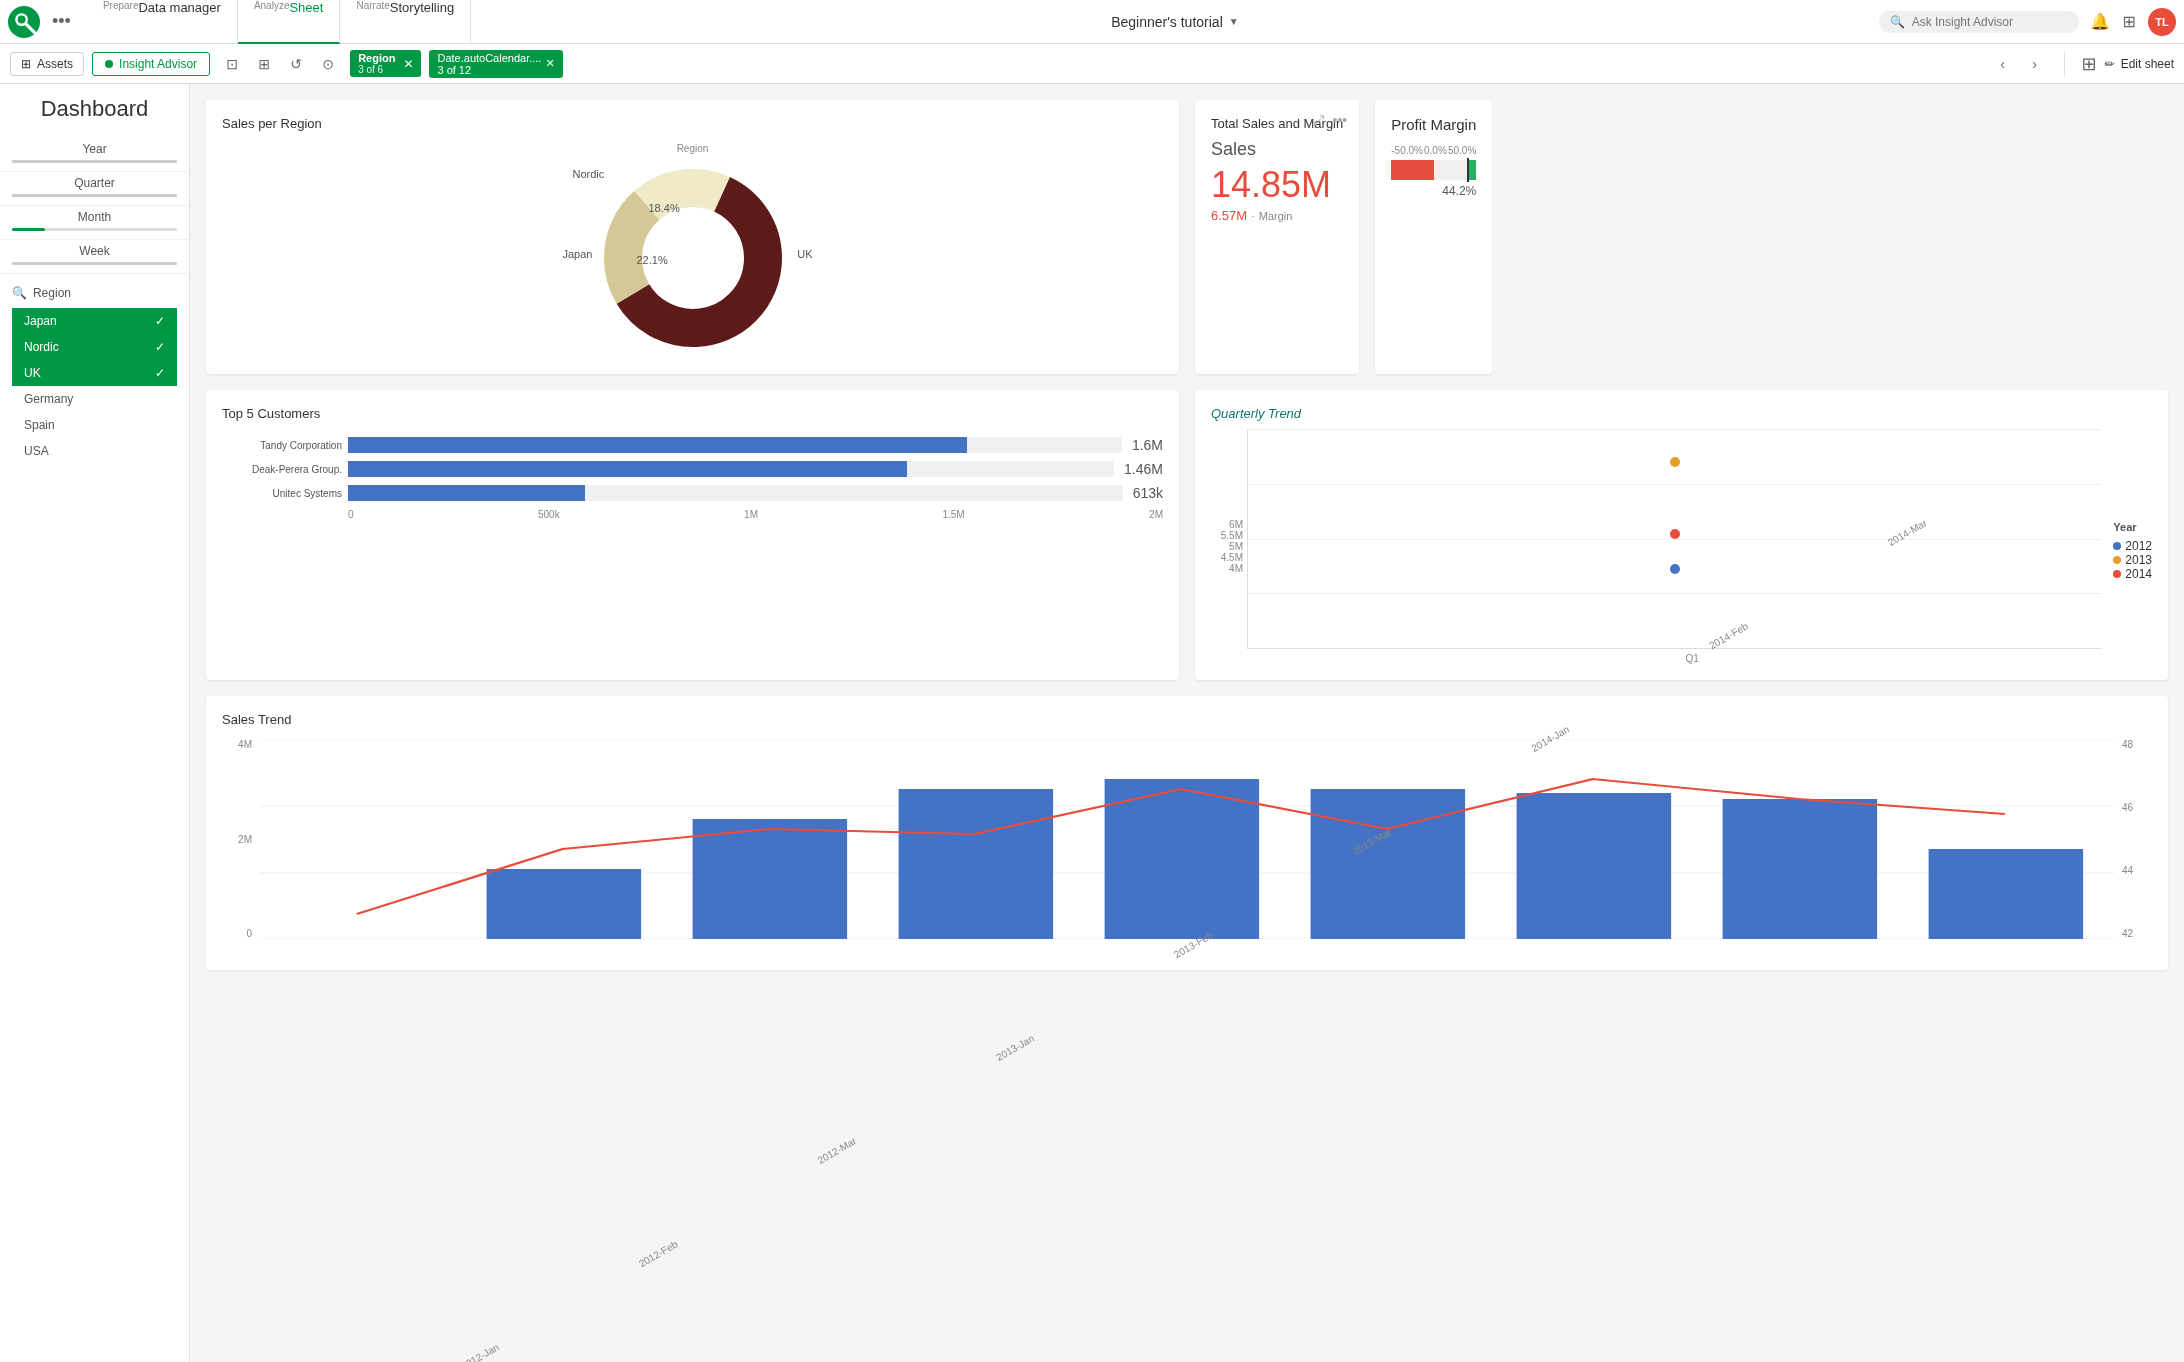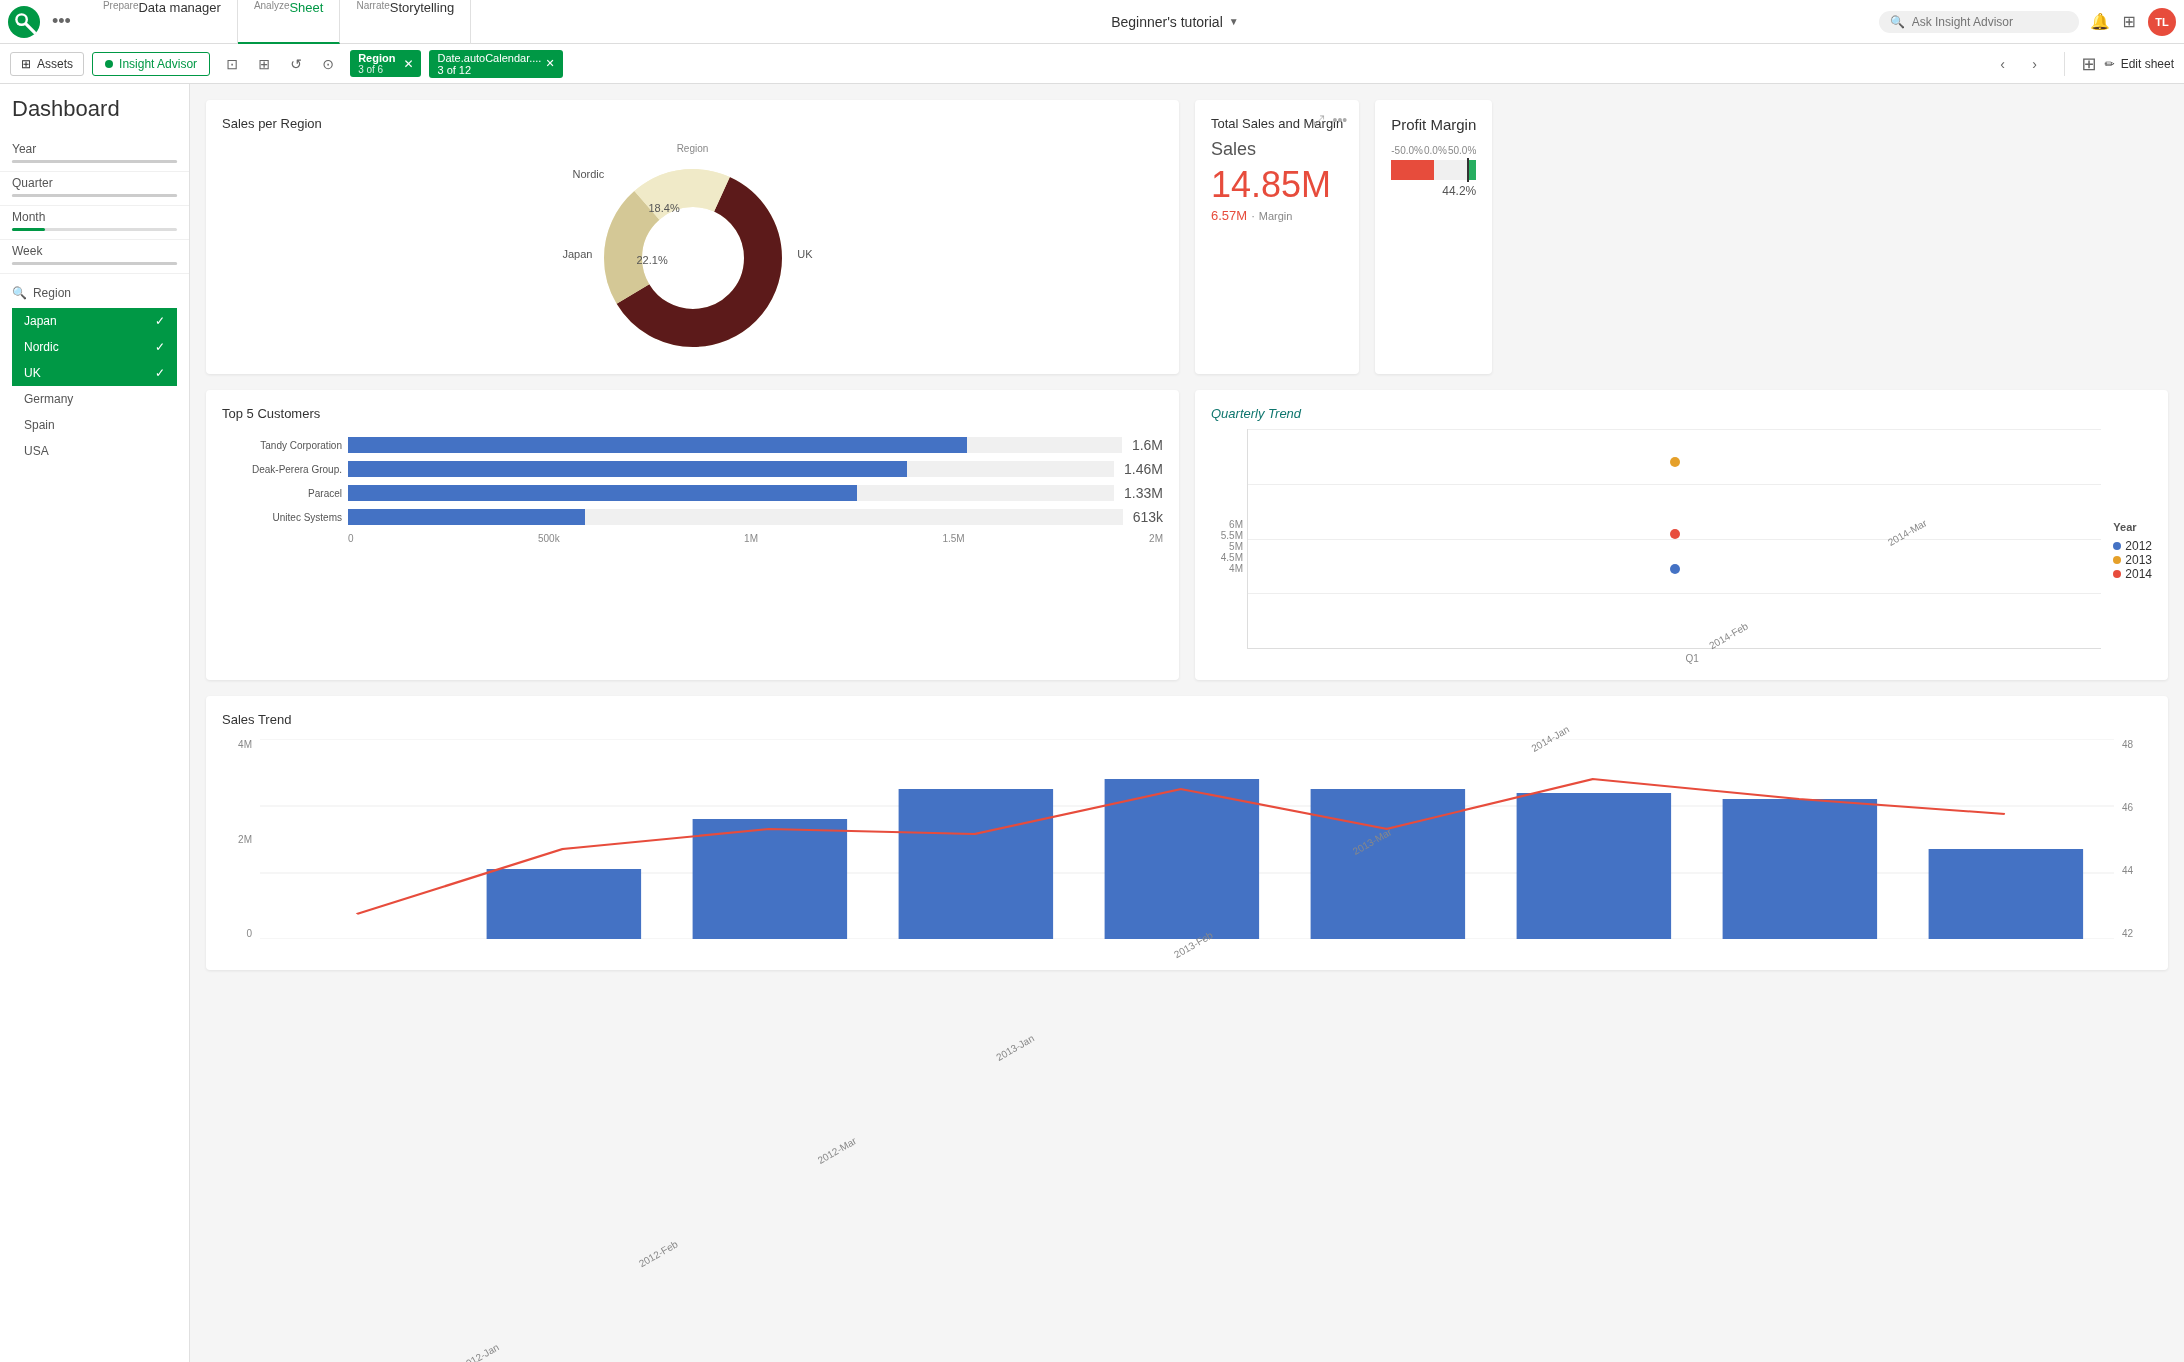--- a/index.html
+++ b/index.html
@@ -33,21 +33,21 @@
     .filter-chip .chip-label { font-size: 11px; font-weight: 600; }
     .filter-chip .chip-sub { font-size: 10px; opacity: 0.85; }
     .filter-chip .close { font-size: 12px; cursor: pointer; margin-left: 4px; }
     .filter-chip2 { display: flex; align-items: center; gap: 4px; padding: 2px 8px; border-radius: 3px; background: #009845; color: white; font-size: 11px; cursor: pointer; }
     .edit-sheet-btn { margin-left: auto; display: flex; align-items: center; gap: 6px; cursor: pointer; font-size: 12px; color: #333; }
 
     
     .main-layout { display: flex; height: calc(100vh - 84px); }
 
     
-    .sidebar { width: 190px; background: #fff; border-right: 1px solid #e0e0e0; padding: 12px 0; overflow-y: auto; flex-shrink: 0; }
+    .sidebar { width: 190px; background: #fff; border-right: 1px solid #e0e0e0; padding: 12px 0; overflow-y: auto; flex-shrink: 0; text-align: center; }
     .sidebar-title { font-size: 22px; font-weight: 300; padding: 0 12px 16px; color: #333; }
     .filter-item { padding: 4px 12px 8px; border-bottom: 1px solid #f0f0f0; }
     .filter-item .filter-label { font-size: 12px; color: #555; margin-bottom: 3px; }
     .filter-slider { width: 100%; height: 3px; background: #ddd; border-radius: 2px; position: relative; margin-top: 4px; }
     .filter-slider .track { height: 3px; border-radius: 2px; position: absolute; }
     .filter-slider .track-month { background: #009845; width: 20%; left: 0; }
     .filter-slider .track-default { background: #ccc; width: 100%; left: 0; }
     .region-section { padding: 12px 12px 0; }
     .region-label-row { display: flex; align-items: center; gap: 6px; font-size: 12px; color: #555; margin-bottom: 8px; font-weight: 500; }
     .region-item { padding: 6px 12px; font-size: 12px; cursor: pointer; display: flex; align-items: center; justify-content: space-between; }
@@ -340,27 +340,20 @@
             <div class="bar-value">1.6M</div>
           </div>
           <div class="bar-row">
             <div class="bar-name">Deak-Perera Group.</div>
             <div class="bar-track">
               <div class="bar-fill" style="width:73%;"></div>
             </div>
             <div class="bar-value">1.46M</div>
           </div>
           <div class="bar-row">
-            <div class="bar-name">Paracel</div>
-            <div class="bar-track">
-              <div class="bar-fill" style="width:66.5%;"></div>
-            </div>
-            <div class="bar-value">1.33M</div>
-          </div>
-          <div class="bar-row">
             <div class="bar-name">Unitec Systems</div>
             <div class="bar-track">
               <div class="bar-fill" style="width:30.65%;"></div>
             </div>
             <div class="bar-value">613k</div>
           </div>
           <div class="bar-x-labels">
             <span>0</span>
             <span>500k</span>
             <span>1M</span>

